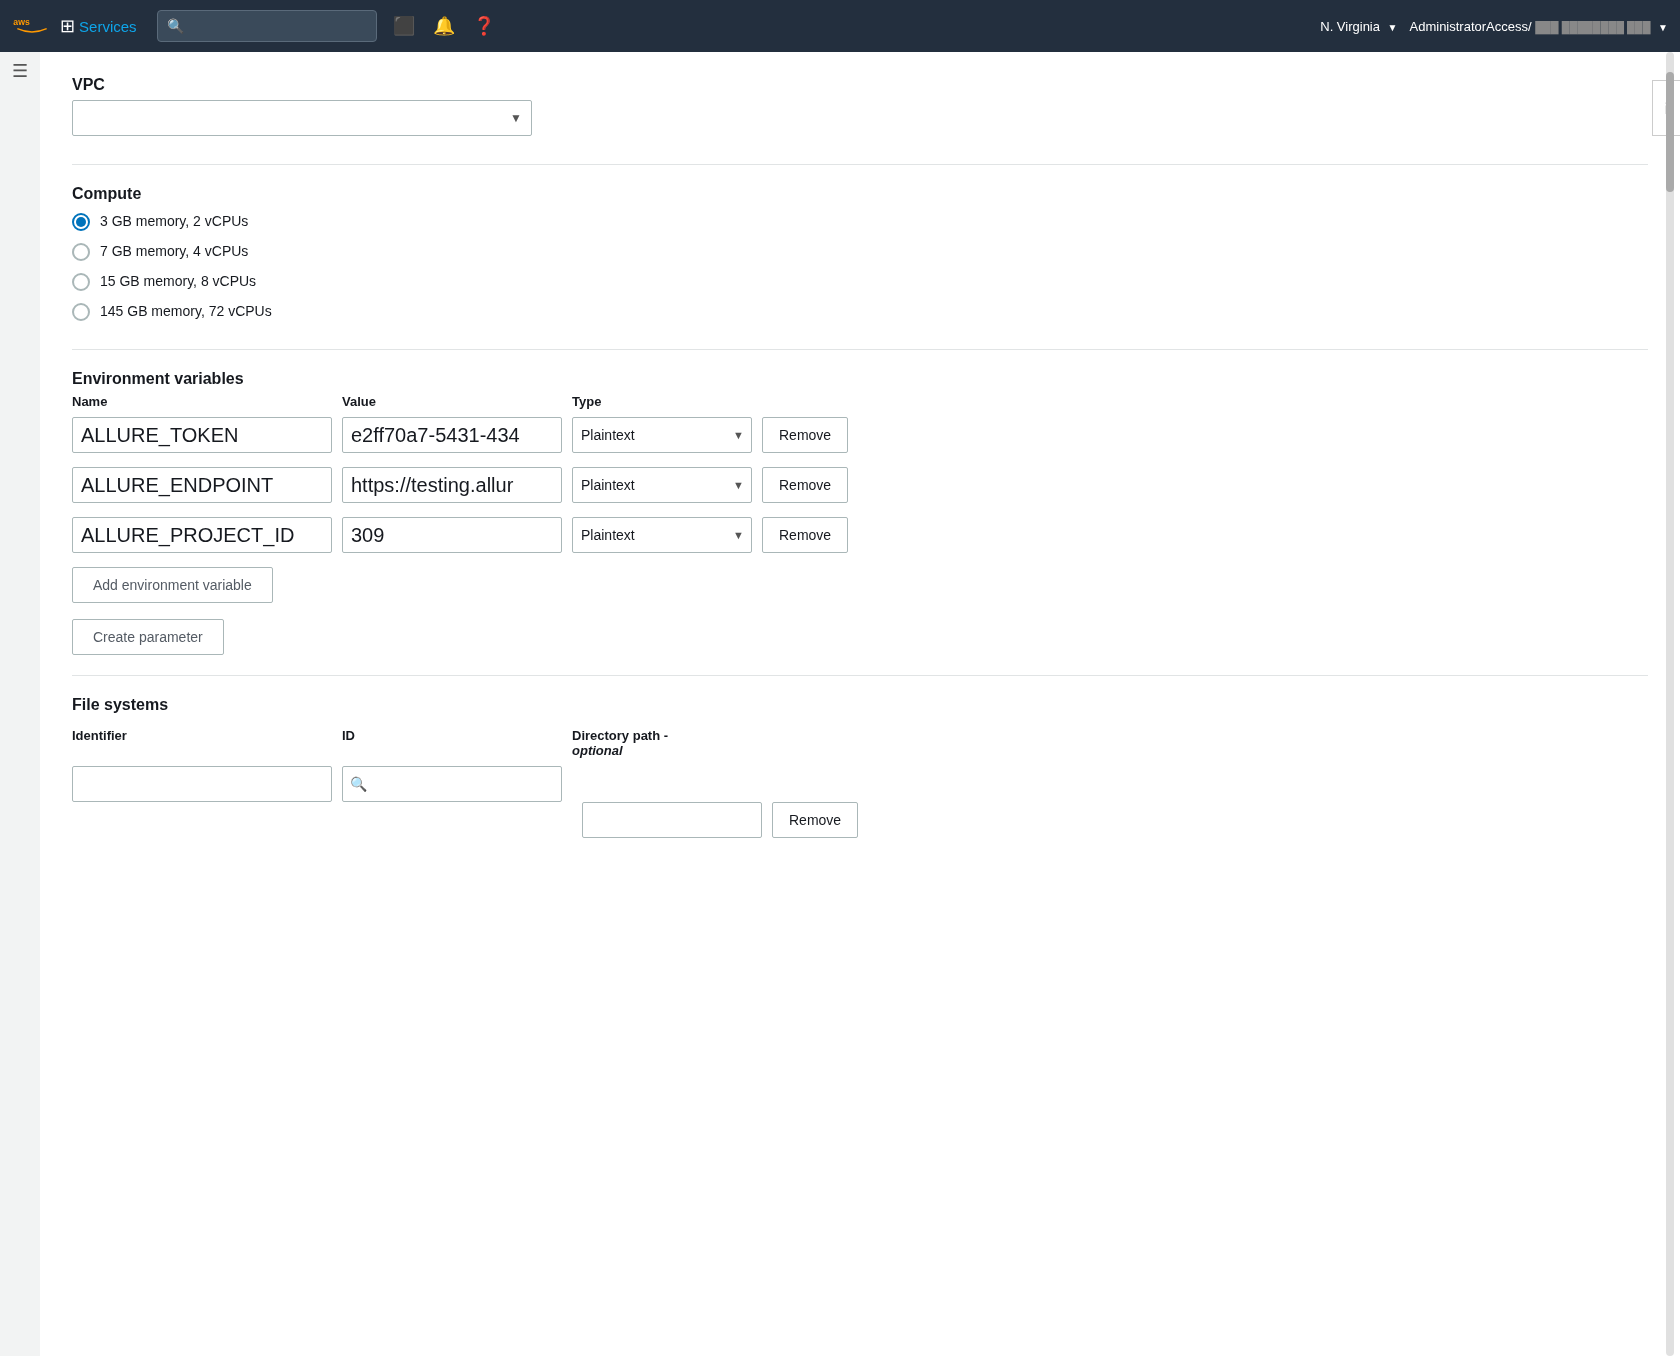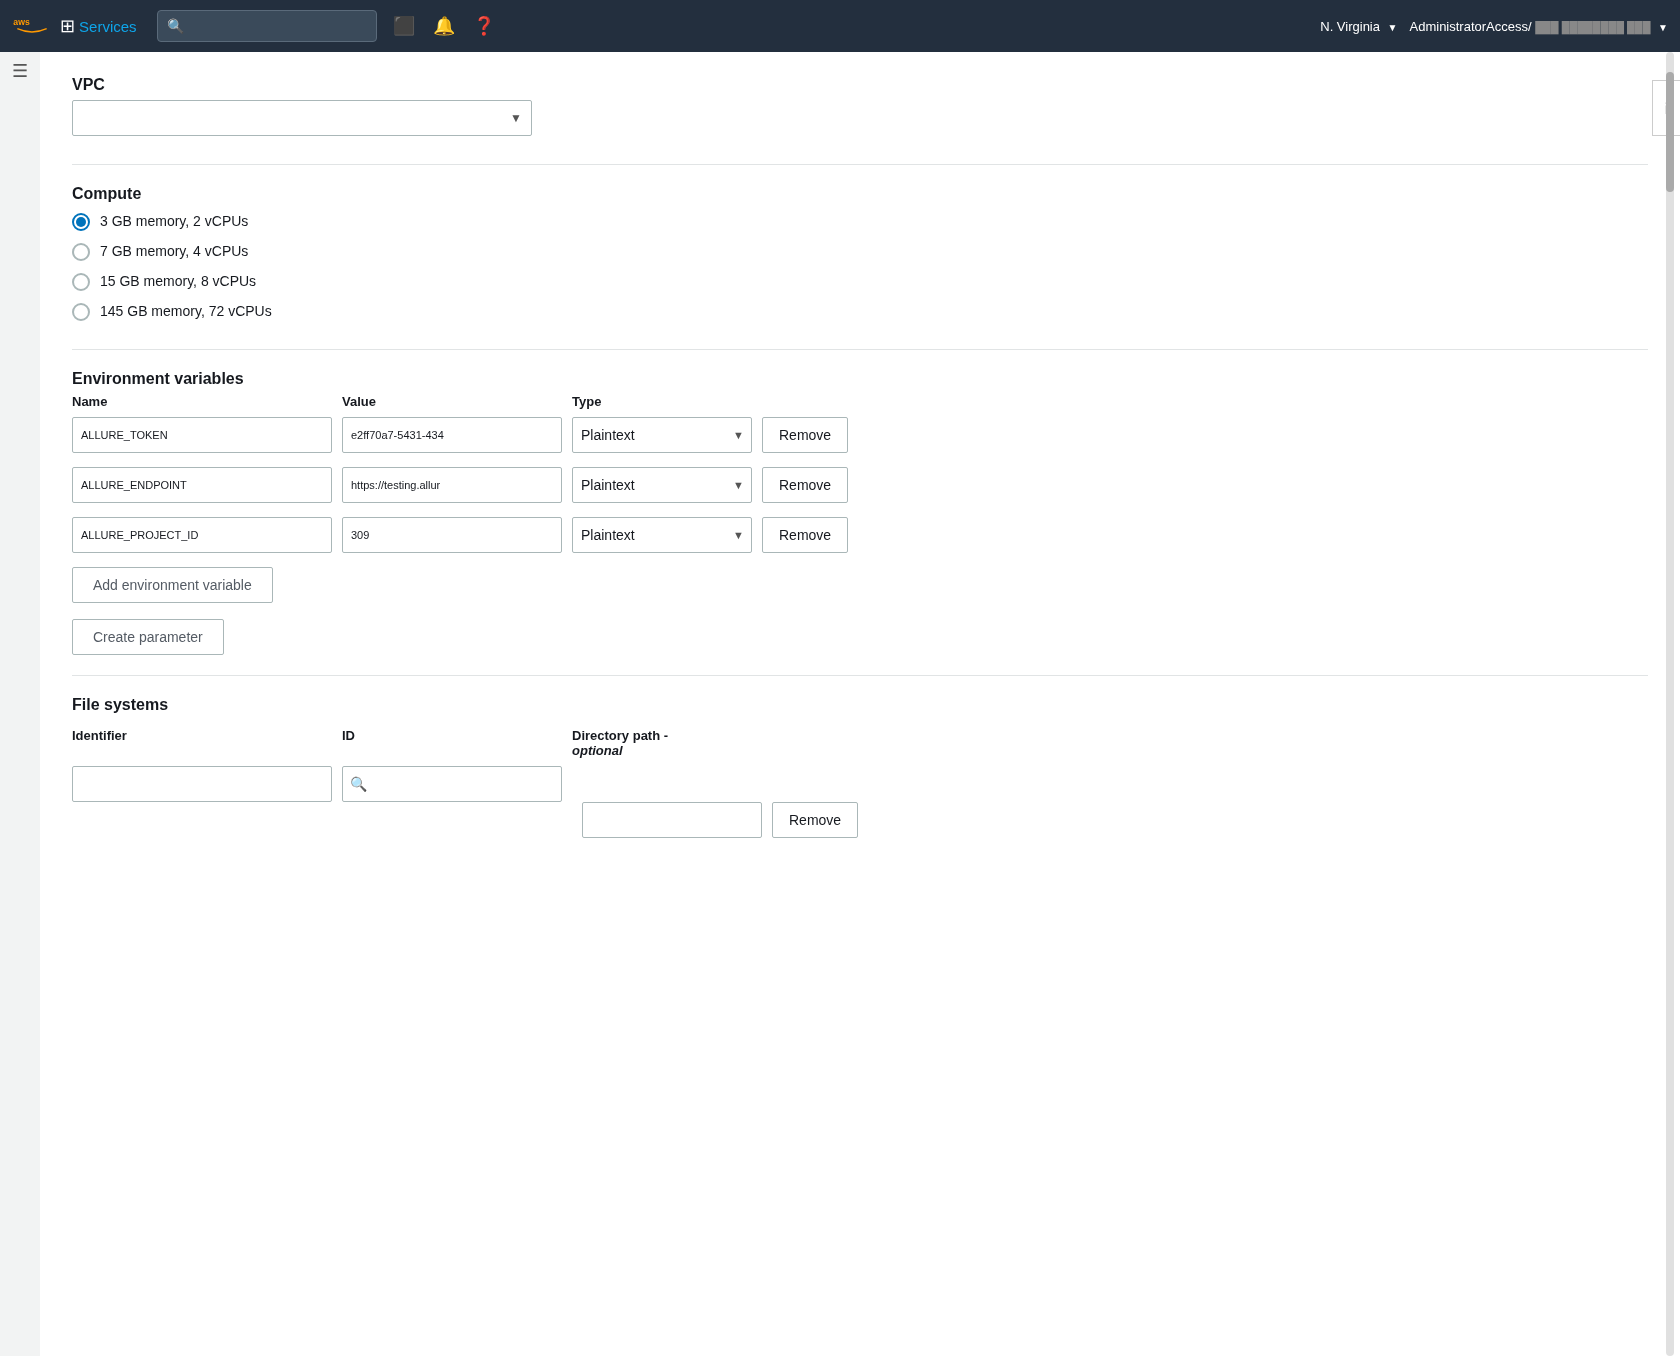--- a/index.html
+++ b/index.html
@@ -195,21 +195,21 @@
     .env-col-name { width: 260px; font-size: 13px; font-weight: 600; color: #16191f; }
     .env-col-value { width: 220px; font-size: 13px; font-weight: 600; color: #16191f; margin-left: 10px; }
     .env-col-type { width: 180px; font-size: 13px; font-weight: 600; color: #16191f; margin-left: 10px; }
 
     .env-row { display: flex; align-items: center; gap: 10px; margin-bottom: 14px; }
     .env-input {
       height: 36px;
       border: 1px solid #aab7b8;
       border-radius: 2px;
       padding: 0 8px;
-      font-size: 11px;
+      font-size: 20px;
       color: #16191f;
       background: #fff;
     }
     .env-name-input { width: 260px; }
     .env-value-input { width: 220px; }
     .env-type-select {
       width: 180px;
       height: 36px;
       border: 1px solid #aab7b8;
       border-radius: 2px;

